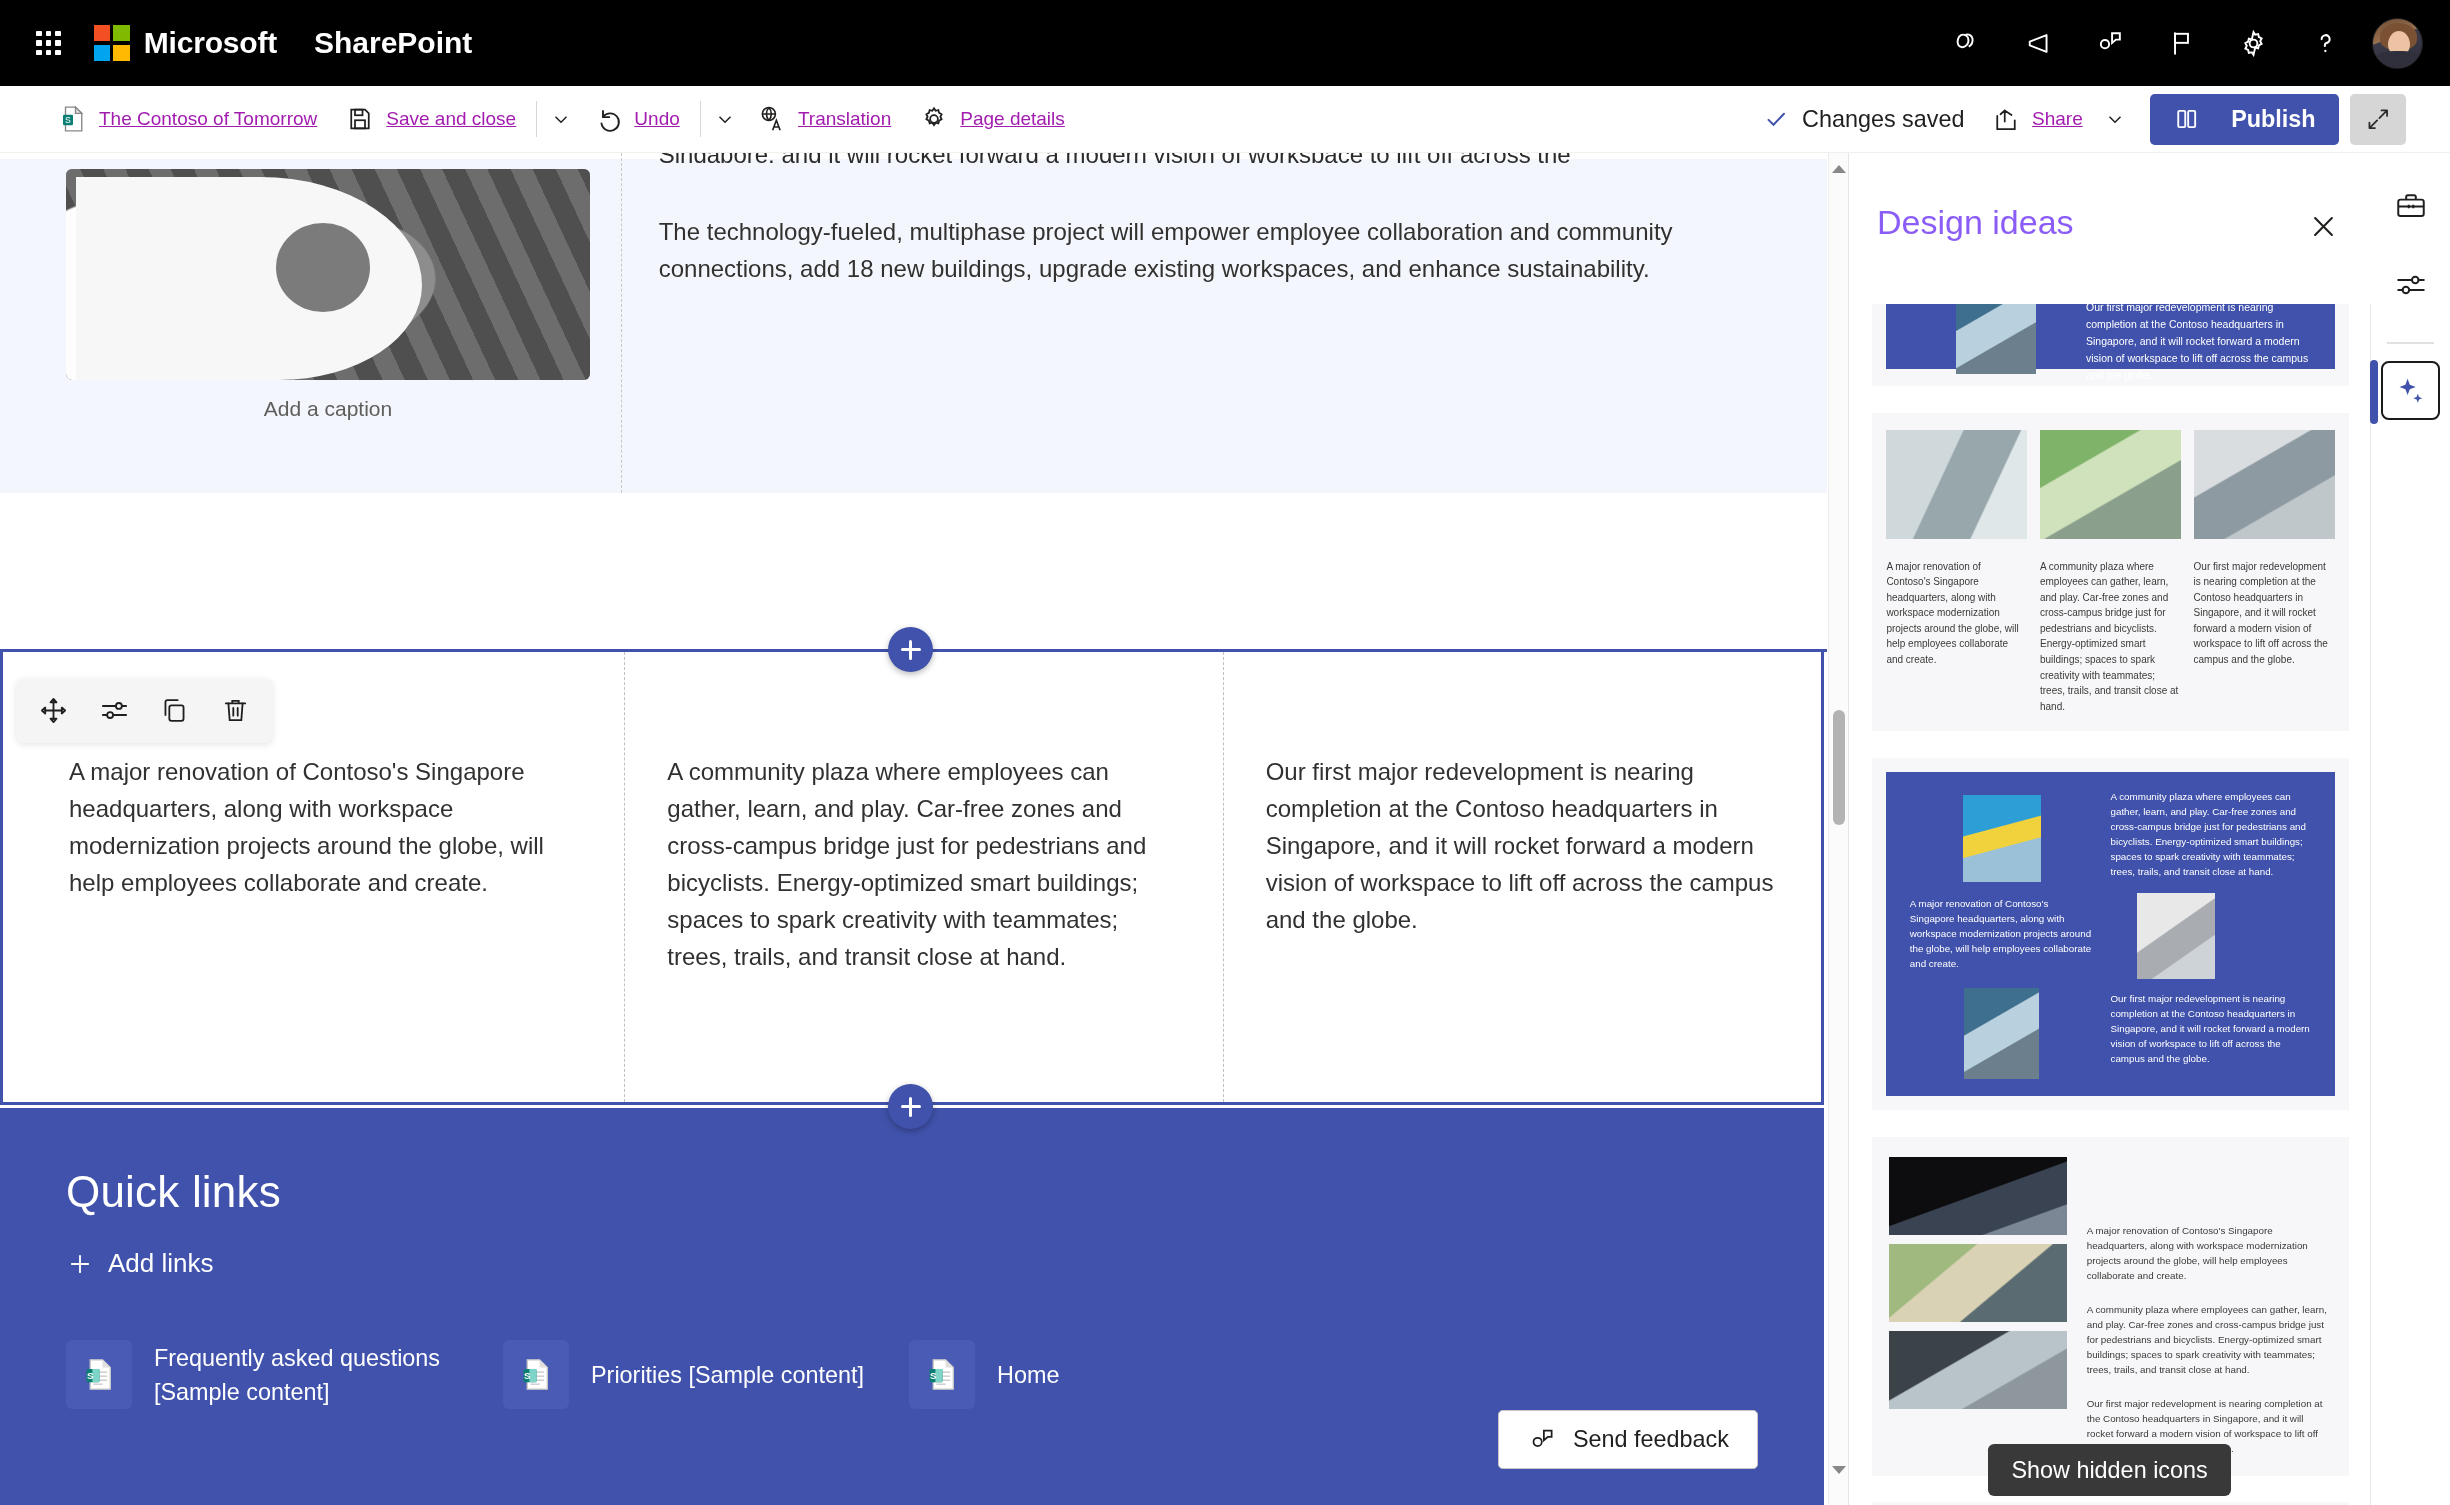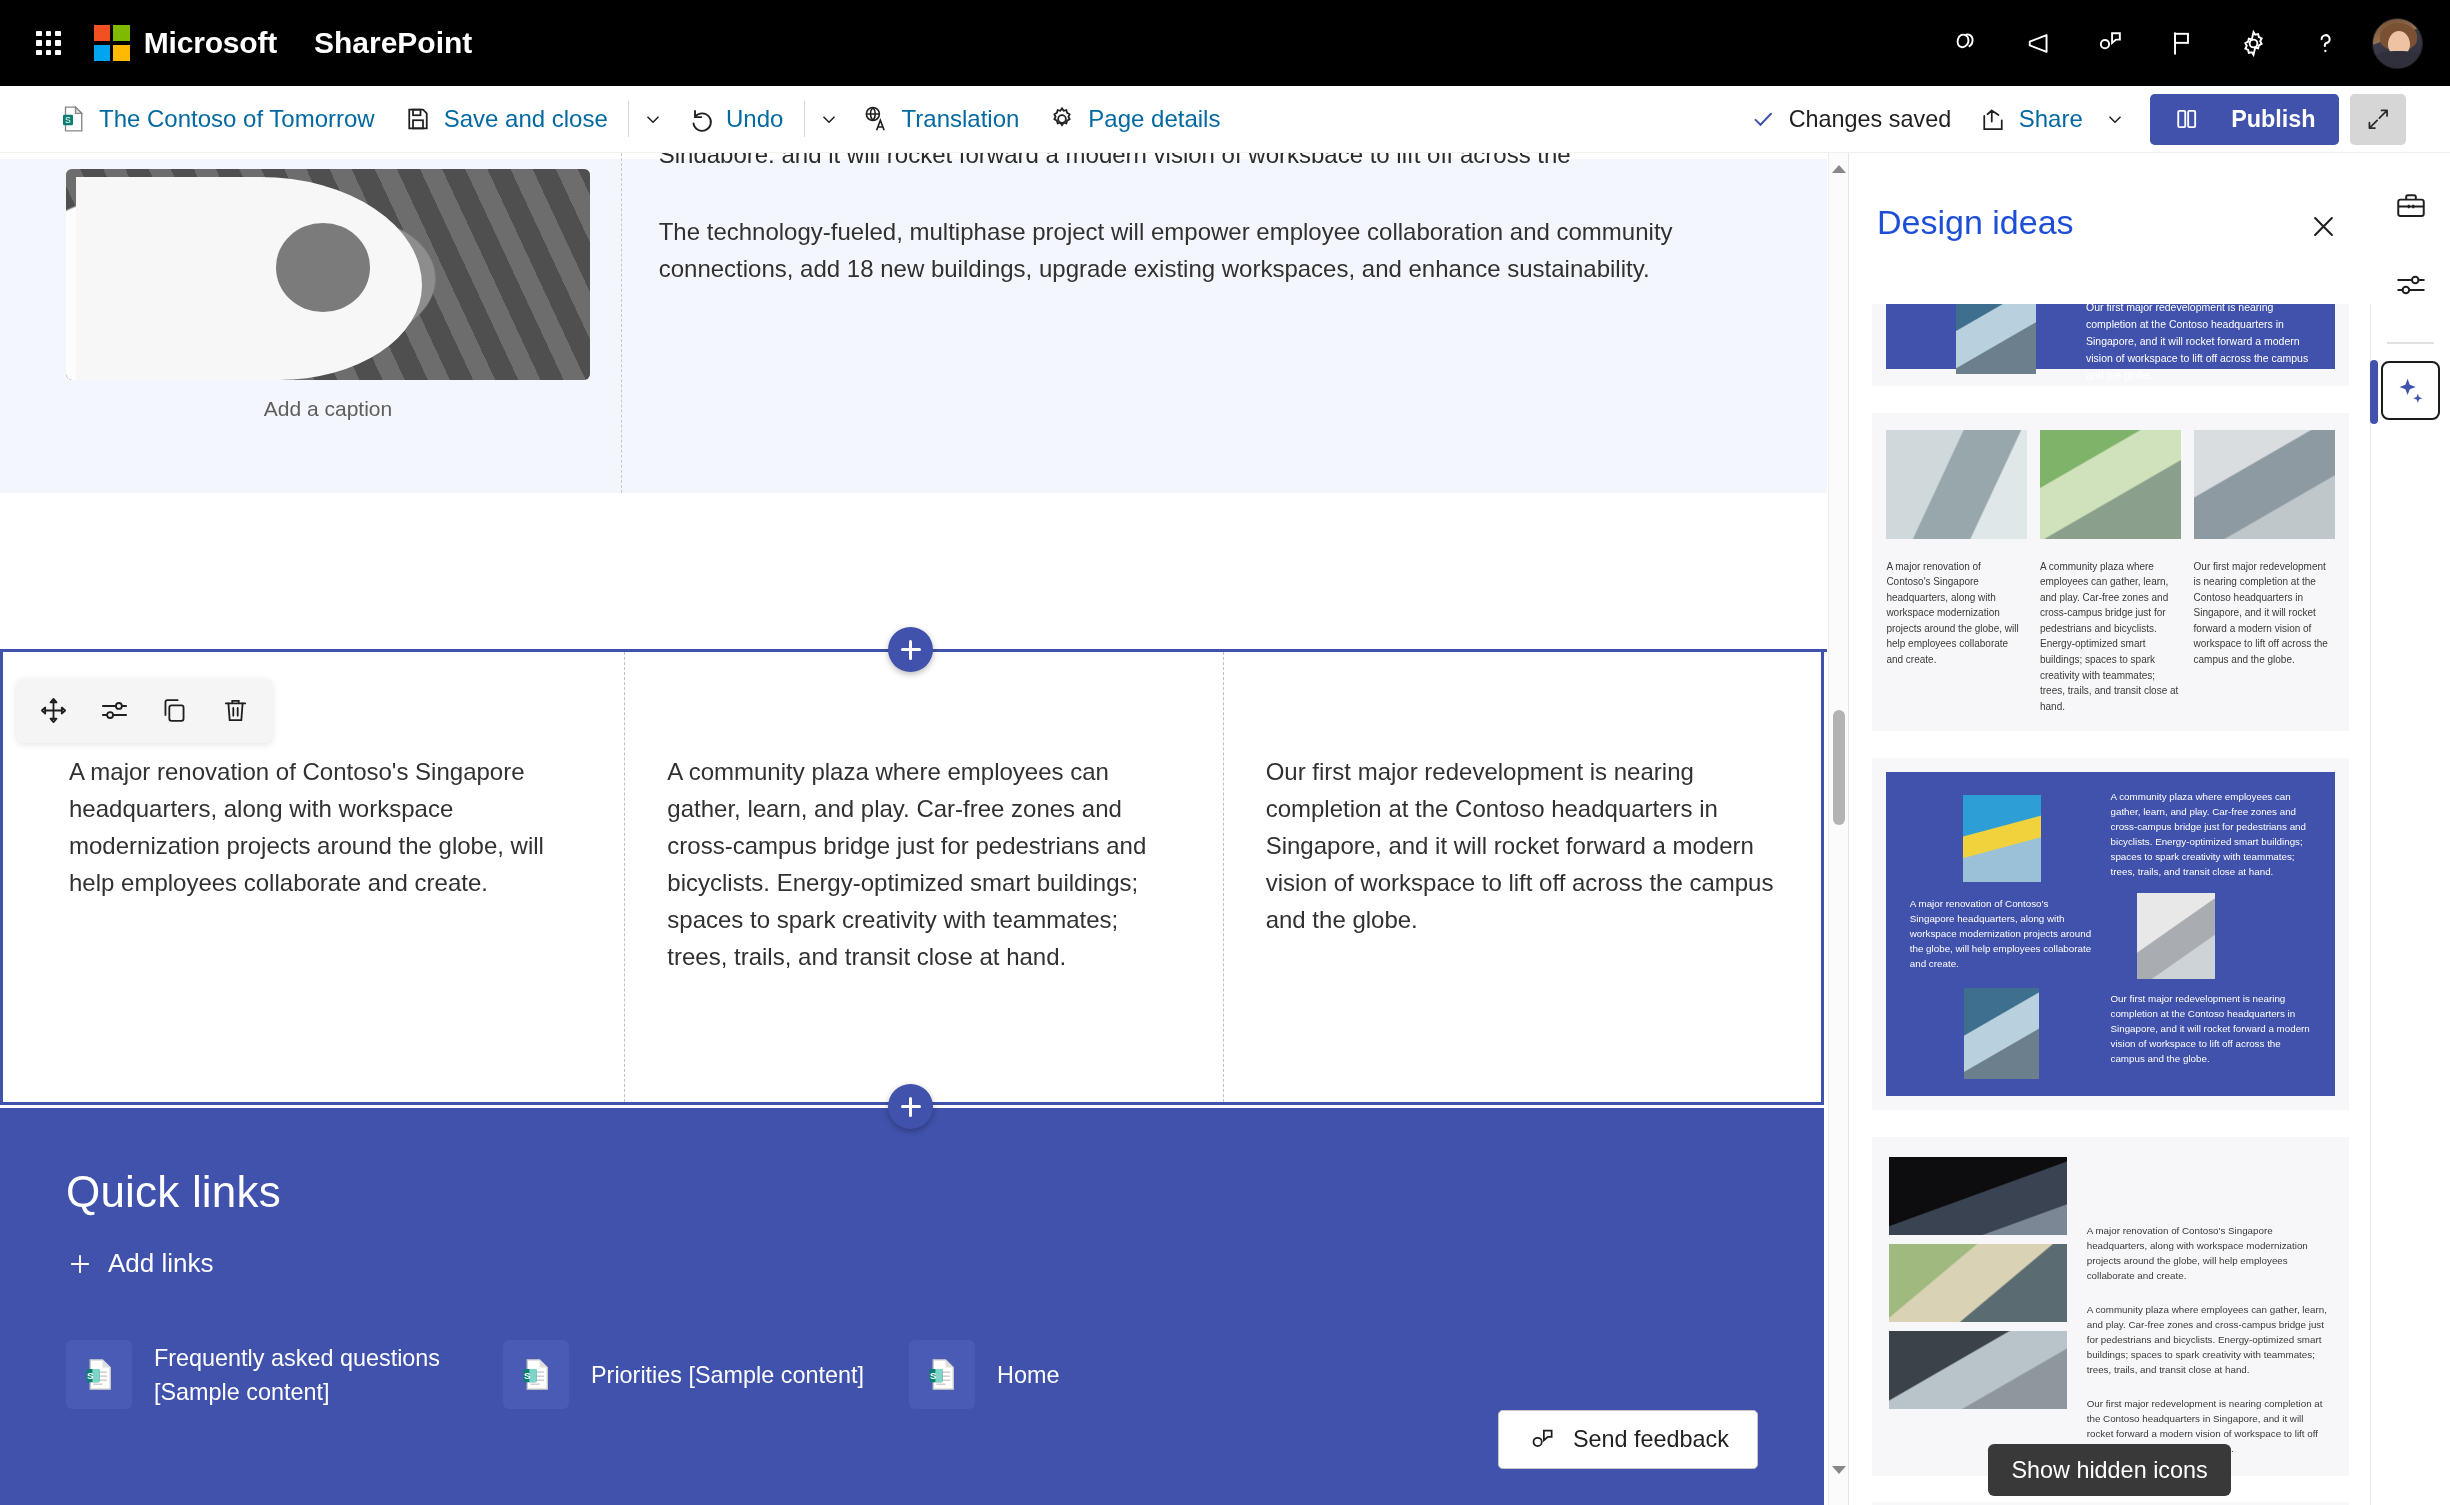--- a/index.html
+++ b/index.html
@@ -51,21 +51,21 @@
   .avatar .hair { position:absolute; left:7px; top:4.7px; width:37px; height:26.5px; border-radius:50% 50% 40% 40%; background:#7a5233; }
   .avatar .body { position:absolute; left:3.1px; bottom:0; width:45px; height:17px; border-radius:40% 40% 0 0; background:#30303c; }
 
   
   .cmdbar {
     position:absolute; top:86px; left:0; width:2450px; height:67px;
     background:#fff; display:flex; align-items:center; padding:0 44px;
     border-bottom:0.8px solid #f0f0f0;
   }
   .cmd-item { display:flex; align-items:center; height:50px; padding:0 14px; cursor:pointer; border-radius:3.1px; white-space:nowrap; }
-  .cmd-label { font-size:24px; color:#0369a1; margin-left:11px; }
+  .cmd-label { font-size:19px; color:#a21caf; margin-left:11px;text-decoration:underline; }
   .cmd-caret { width:36px; height:50px; display:flex; align-items:center; justify-content:center; cursor:pointer; }
   .cmd-sep { width:0.8px; height:36px; background:#d6d6d6; margin:0 6.2px; }
   .cmd-right { margin-left:auto; display:flex; align-items:center; }
   .saved { display:flex; align-items:flex-start; padding:0 12.5px; }
   .saved-label { font-size:23.4px; color:#201f1e; margin-left:12.5px; }
   .publish-btn {
     display:flex; align-items:center; background:#4052ab; color:#fff; height:51px;
     padding:0 23.4px; border-radius:4.7px; margin-left:17px; cursor:pointer; font-size:23.4px; font-weight:600;
   }
   .publish-btn .pb-label { margin-left:30px; }
@@ -162,21 +162,21 @@
   .cv-arrow.up i { border-bottom:8.6px solid #8a8886; }
   .cv-arrow.down i { border-top:8.6px solid #8a8886; }
   .cv-thumb { position:absolute; left:3.9px; top:557px; width:12.5px; height:115px; background:#b3b3b3; border-radius:6.2px; cursor:pointer; }
 
   
   .panel {
     position:absolute; top:153px; left:1848px; width:523px; height:1353px; background:#fff;
     border-left:0.8px solid #e6e6e6;
   }
   .panel-head { position:absolute; top:0; left:0; width:523px; height:151px; background:#fff; z-index:5; }
-  .panel-title { position:absolute; left:28px; top:50px; font-size:34px; color:#1d4ed8; }
+  .panel-title { position:absolute; left:28px; top:50px; font-size:34px; color:#8b5cf6; }
   .panel-close { position:absolute; right:23.4px; top:48px; width:50px; height:50px; display:flex; align-items:center; justify-content:center; cursor:pointer; border-radius:3.1px;}
   .panel-body { position:absolute; top:151px; left:0; width:523px; height:1202px; overflow:hidden; background:#fff; }
 
   .idea { margin:0 23.4px 26.5px 23.4px; background:#f7f7f9; padding:17px 14px; }
   .mini-txt { color:#3b3a39; }
   .mini-photo { background:#9fb0b8; background-size:cover; display:block; }
 
   
   .idea.partial { margin-top:-100px; }
   .blue-card { background:#4052ab; padding:20px 20px; display:flex; align-items:flex-start; }

